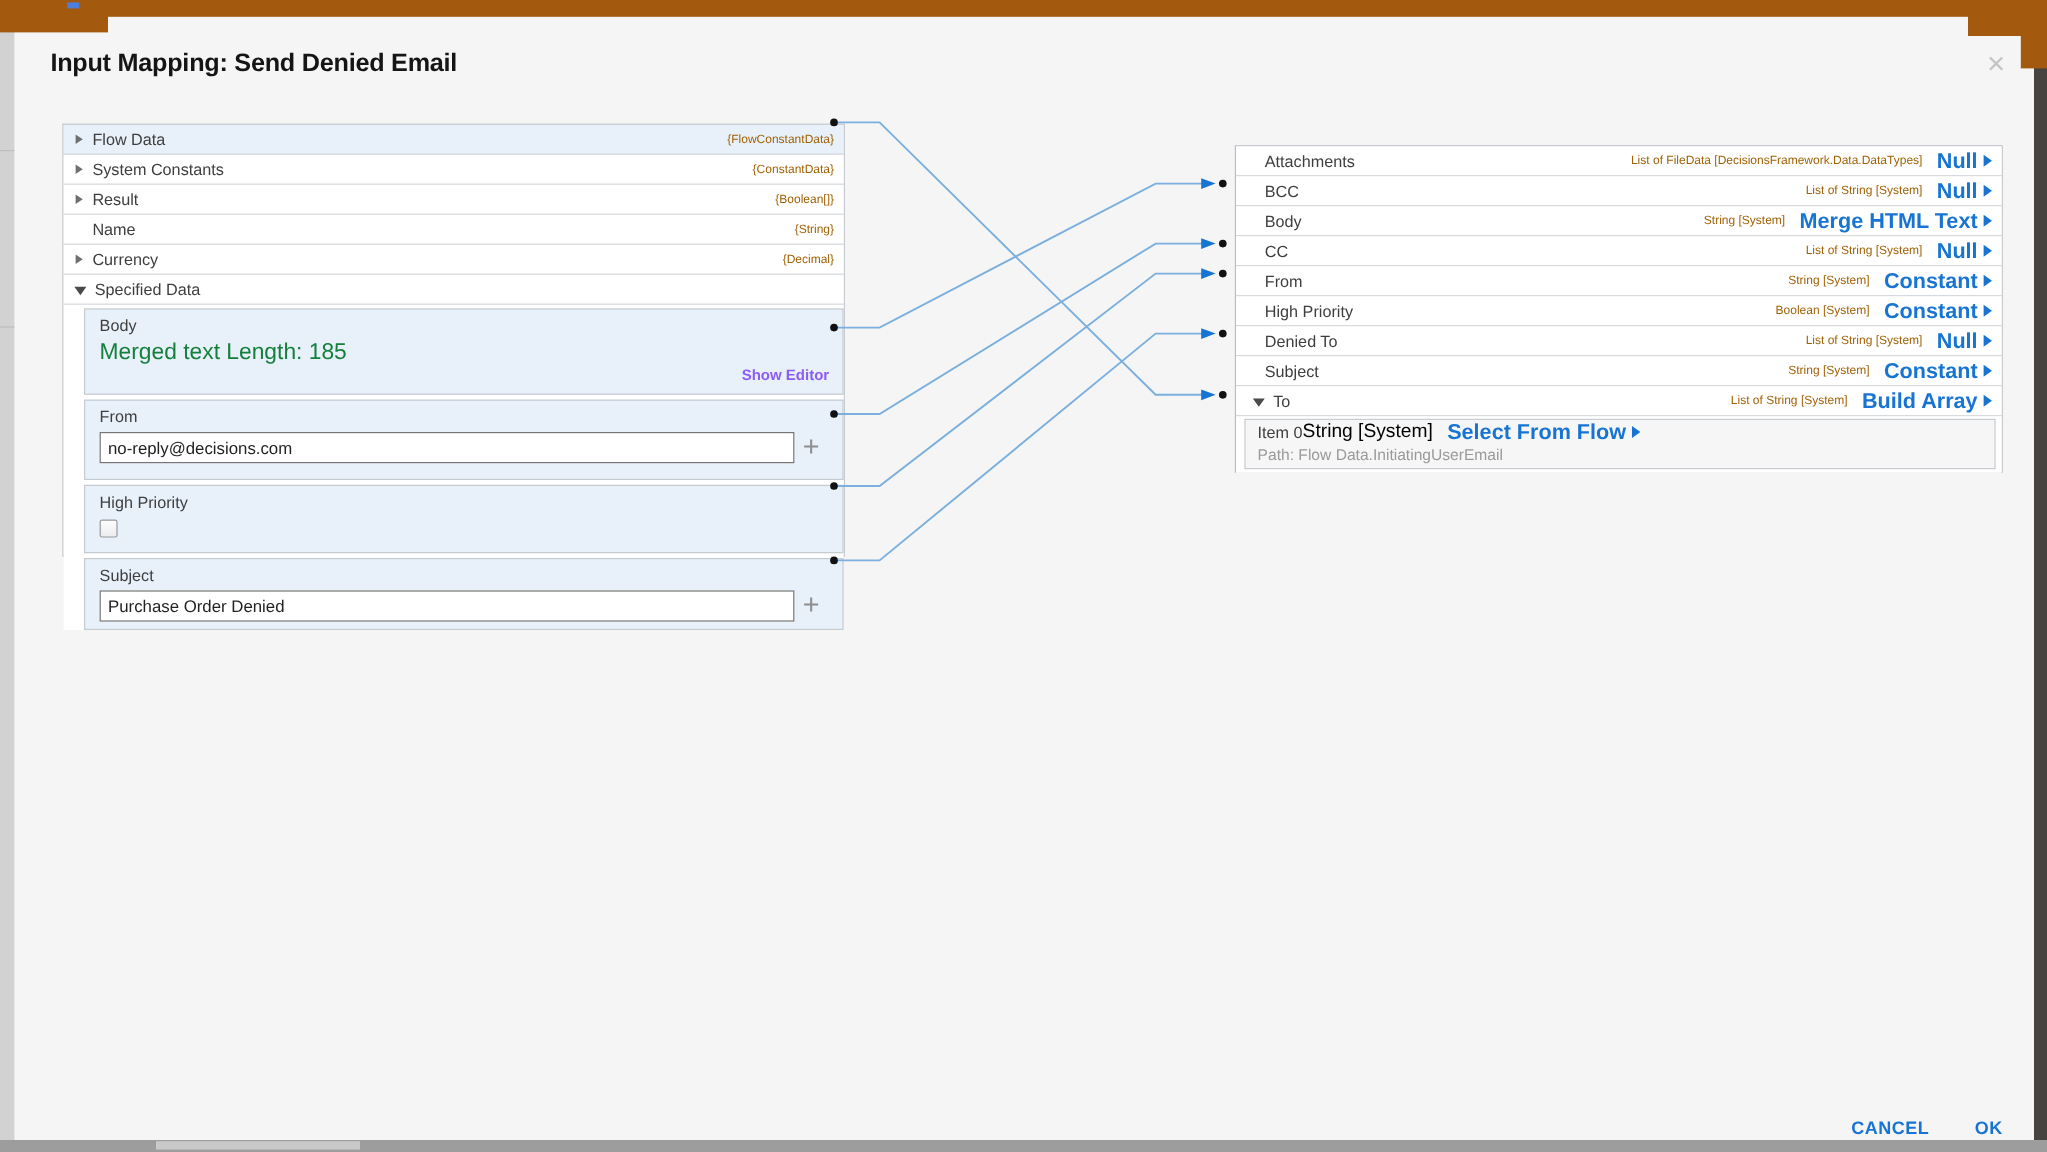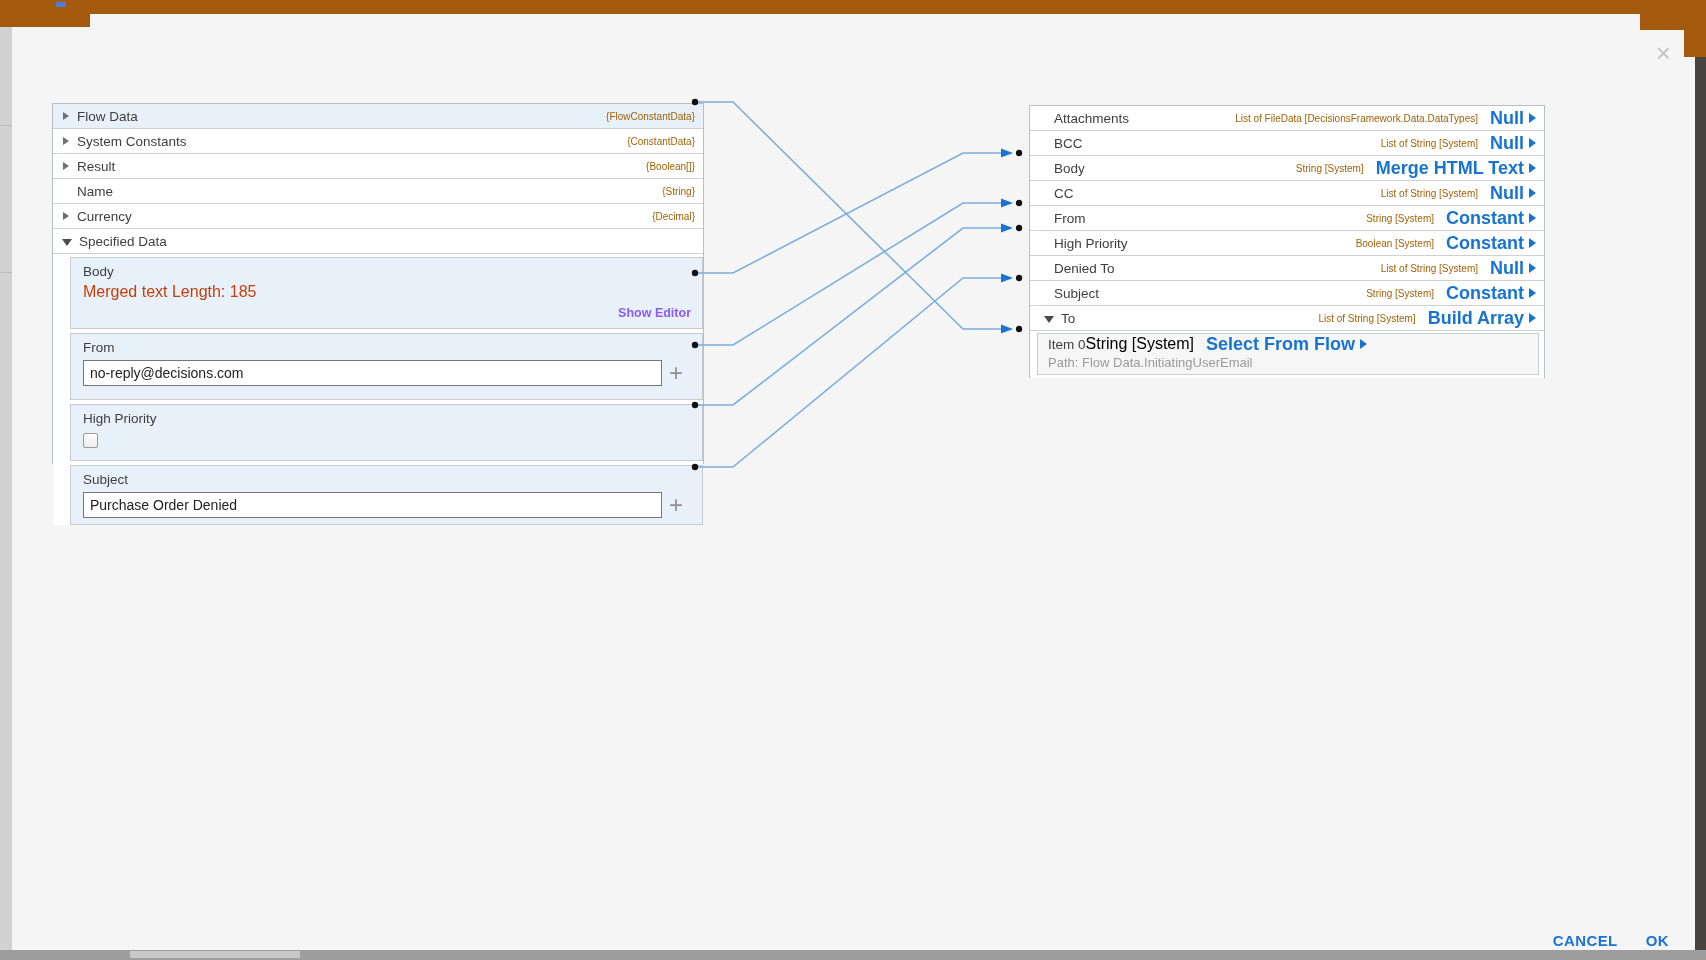--- a/index.html
+++ b/index.html
@@ -38,55 +38,56 @@
   .tri-r{ width:0; height:0; border-left:6px solid #6f6f6f; border-top:4.5px solid transparent; border-bottom:4.5px solid transparent; margin:0 8px 0 2px; flex:0 0 auto; }
   .tri-r.hidden{ visibility:hidden; }
   .tri-d{ width:0; height:0; border-top:7px solid #4a4a4a; border-left:5px solid transparent; border-right:5px solid transparent; margin:2px 7px 0 1px; flex:0 0 auto; }
 
   
   #left-panel{ left:40px; top:89px; width:652px; height:361px; }
   #specified-area{ padding:3px 0 0 17px; background:#fff; }
   .spec-box{ position:relative; background:#e8f1fa; border:1px solid #c6cbd0; margin-bottom:4px; padding:6px 12px; }
   .spec-box .box-label{ font-size:13.5px; color:#3e3e3e; }
   #box-body{ height:72px; }
-  #box-body .box-info{ font-size:16px; color:#c2410c; margin-top:4px; }
+  #box-body .box-info{ font-size:19px; color:#15803d; margin-top:4px; }
   .show-editor{ position:absolute; right:11px; bottom:8px; font-size:12.5px; font-weight:bold; color:#8b5cf6; cursor:pointer; }
   #box-from{ height:67px; }
   #box-hp{ height:57px; }
   #box-subject{ height:60px; }
   .input-row{ display:flex; align-items:center; margin-top:5px; }
   .input-row input{ flex:1; height:26px; border:1px solid #767676; background:#fff; font-family:inherit; font-size:14px; color:#222; padding:0 6px; outline:none; }
   .add-btn{ width:28px; text-align:center; font-size:24px; font-weight:normal; color:#8f8f8f; line-height:24px; cursor:pointer; flex:0 0 auto; }
   .checkbox{ width:15px; height:15px; margin-top:7px; border:1px solid #9a9a9a; border-radius:2px; background:linear-gradient(#fdfdfd,#ececec); cursor:pointer; }
 
   
-  #right-panel{ left:1017px; top:91px; width:516px; height:273px; }
+  #right-panel{ left:1017px; top:107px; width:640px; height:273px; }
   #right-panel .row{ padding-left:24px; }
   #right-panel .row.expanded-row{ padding-left:13px; }
   .action{ font-size:18px; font-weight:bold; color:#1874d2; margin-left:12px; white-space:nowrap; cursor:pointer; display:flex; align-items:center; }
   .link-arrow{ width:0; height:0; border-left:7px solid #1874d2; border-top:5px solid transparent; border-bottom:5px solid transparent; margin-left:5px; }
   #item0-wrap{ height:47px; background:#fff; padding:2px 5px 0 7px; }
   #item0-box{ background:#f6f6f6; border:1px solid #c9cdd1; padding:0 10px 4px 10px; }
   #item0-line1{ display:flex; align-items:center; height:20px; }
   #item0-line1 .label{ font-size:13.5px; color:#3e3e3e; }
   #item0-path{ font-size:13px; color:#9a9a9a; margin-top:1px; }
 
   
   #wires{ position:absolute; left:0; top:0; width:1706px; height:960px; pointer-events:none; z-index:4; }
 
   
-  .footer{ position:absolute; top:918px; right:26px; display:flex; gap:28px; }
+  .footer{ position:absolute; top:918px; right:26px; display:flex; gap:38px; }
   .footer .btn{ font-size:15px; font-weight:bold; color:#1874d2; letter-spacing:0.4px; cursor:pointer; }
 </style>
 </head>
 <body>
 
 <div id="screen">
 
   <div class="dialog">
+    <div class="dialog-title">Input Mapping: Send Denied Email</div>
     <div class="dialog-close">×</div>
 
     <div class="panel" id="left-panel">
       <div class="row highlight">
         <span class="tri-r"></span>
         <span class="label">Flow Data</span>
         <span class="spacer"></span>
         <span class="type">{FlowConstantData}</span>
       </div>
       <div class="row">

